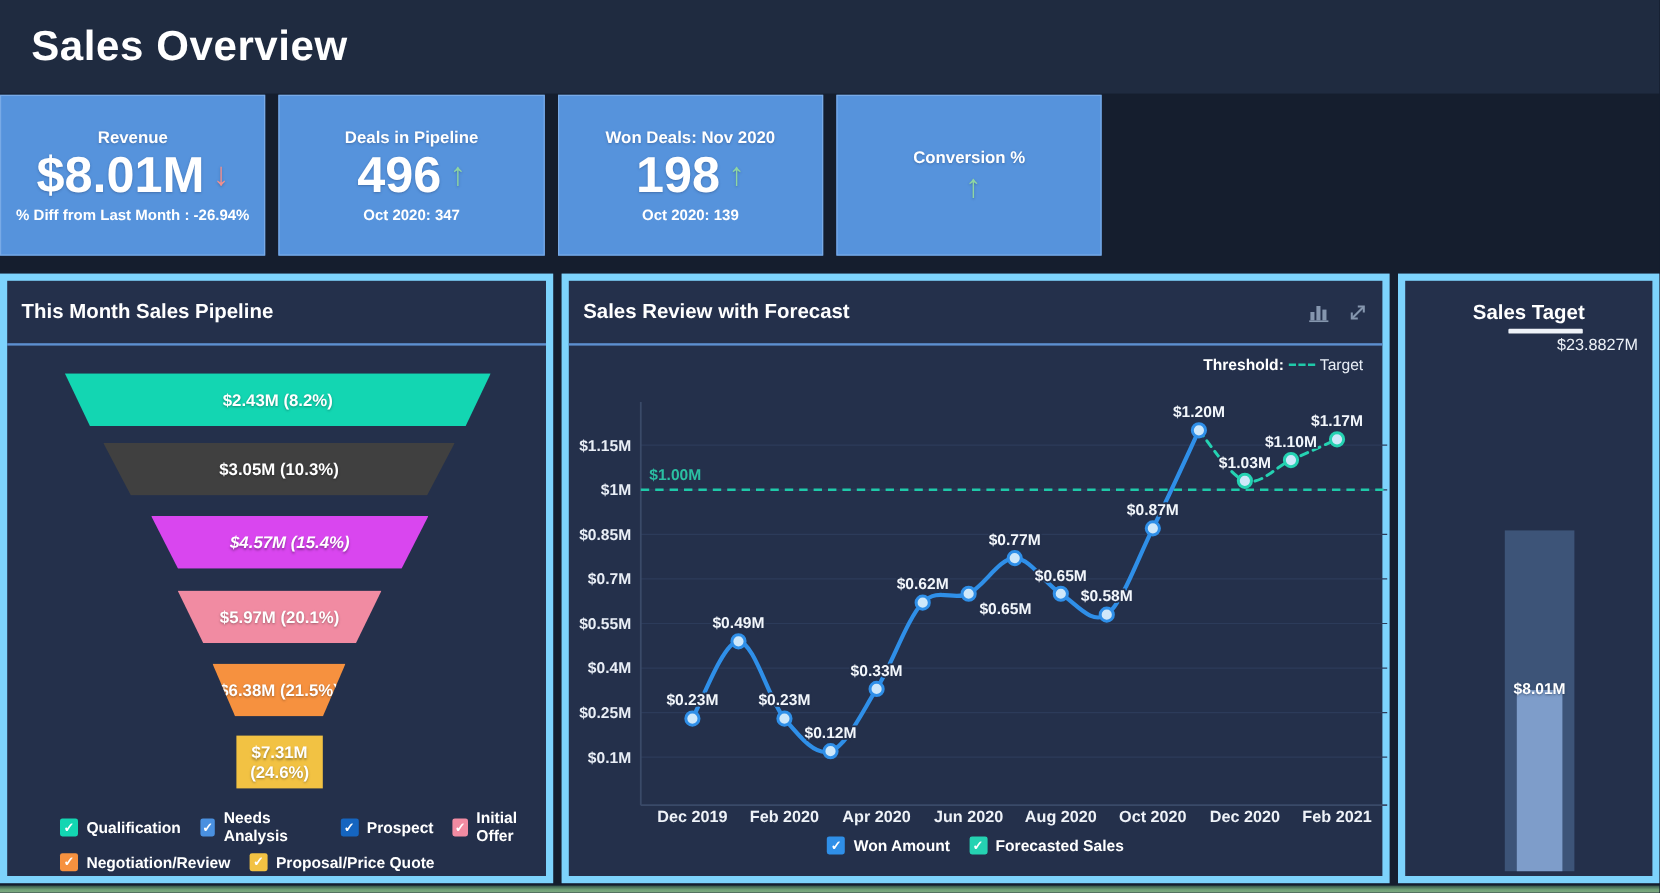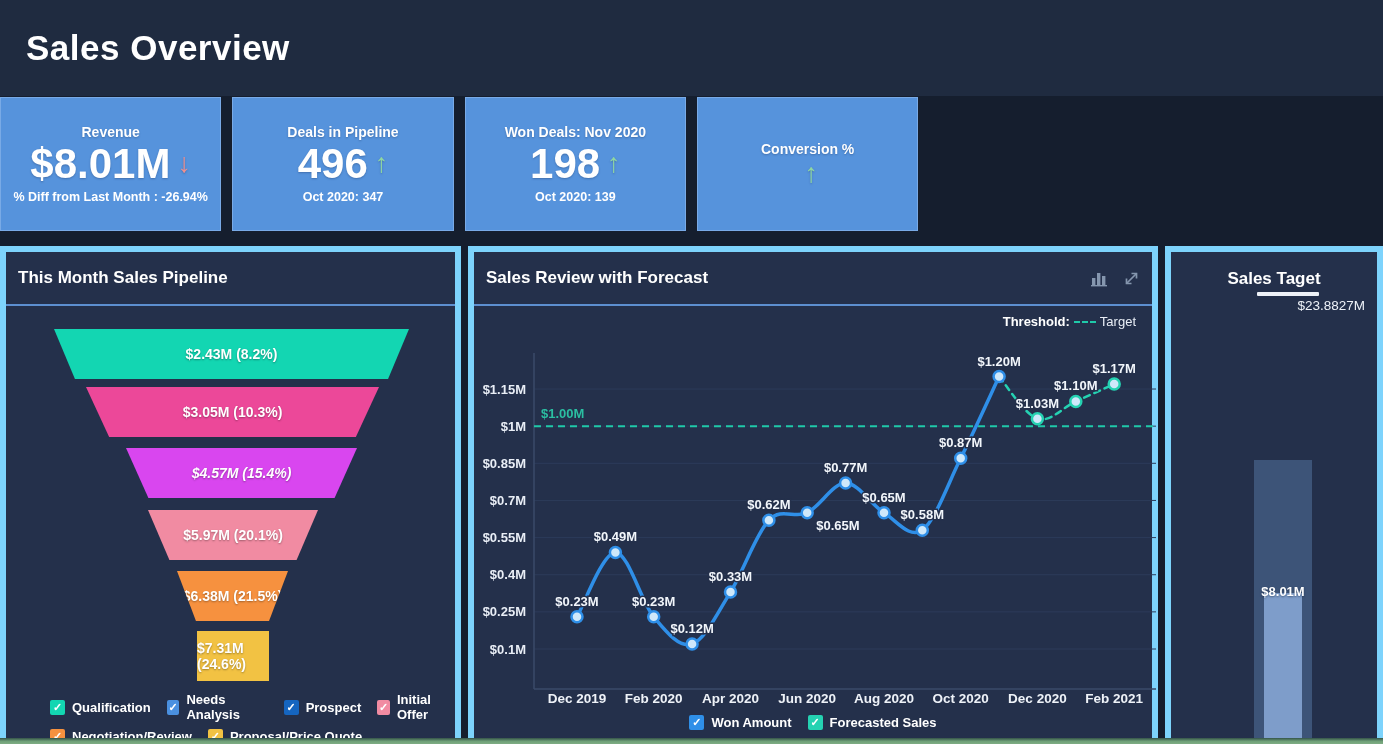--- a/index.html
+++ b/index.html
@@ -1,20 +1,20 @@
 <!DOCTYPE html>
 <html><head>
 <meta charset="utf-8">
 <style>
   * { margin:0; padding:0; box-sizing:border-box; }
   html,body { width:1383px; height:744px; overflow:hidden; }
   body { background:#151e2e; font-family:"Liberation Sans", sans-serif; color:#f2f6fb; position:relative; }
 
   
-  .app-header { height:96px; background:#1f2b40; display:flex; align-items:center; padding:0 26px; }
+  .app-header { height:78px; background:#1f2b40; display:flex; align-items:center; padding:0 26px; }
   .app-title { font-size:35px; font-weight:bold; letter-spacing:0.5px; color:#ffffff; }
 
   
   .kpi-row { display:grid; grid-template-columns:repeat(6,1fr); gap:11px; height:134px; margin-top:1px; }
   .kpi-card { background:#5693dc; border:1px solid #79aae6; display:flex; flex-direction:column;
               align-items:center; justify-content:center; gap:3px; padding:6px 4px; }
   .kpi-title { font-size:14px; font-weight:bold; color:#fff; text-shadow:0 1px 2px rgba(30,50,90,.35); }
   .kpi-value { font-size:42px; font-weight:bold; line-height:1.02; color:#fff; display:flex; align-items:center; text-shadow:0 1px 2px rgba(30,50,90,.35); }
   .kpi-arrow { font-size:27px; font-weight:normal; margin-left:7px; line-height:1; }
   .kpi-sub { font-size:12.5px; font-weight:bold; color:#fff; margin-top:2px; }
@@ -24,21 +24,21 @@
   .panel { background:#24304b; border:6px solid #7dd3fc; position:relative; }
   .panel-funnel { width:461px; }
   .panel-trend  { width:690px; }
   .panel-target { flex:1; }
   .panel-header { height:54px; display:flex; align-items:center; padding:0 12px; border-bottom:2px solid #5d8fd0; }
   .panel-title { font-size:17px; font-weight:bold; color:#fff; }
   .panel-icons { margin-left:auto; display:flex; gap:14px; align-items:center; }
   .panel-icons svg { display:block; }
 
   
-  .funnel-stage { position:absolute; height:50px; display:flex; align-items:center; justify-content:center; cursor:pointer; }
+  .funnel-stage { position:absolute; height:44px; display:flex; align-items:center; justify-content:center; cursor:pointer;text-align:center; }
   .funnel-stage span { font-size:14px; font-weight:bold; color:#fff; text-shadow:0 1px 2px rgba(0,0,0,.35); }
   .funnel-legend { position:absolute; left:44px; top:440px; display:flex; flex-direction:column; gap:7px; }
   .legend-row { display:flex; gap:16px; }
   .legend-item { display:flex; align-items:center; gap:7px; cursor:pointer; }
   .legend-check { width:15px; height:15px; border-radius:2px; color:#fff; font-size:11px; font-weight:bold;
                   display:flex; align-items:center; justify-content:center; }
   .legend-label { font-size:13px; font-weight:bold; color:#fff; }
 
   
   .threshold-row { position:absolute; top:62px; right:16px; display:flex; align-items:center; gap:4px; z-index:2; }
@@ -103,21 +103,21 @@
 <div class="panels">
 
   <div class="panel panel-funnel">
     <div class="panel-header">
       <div class="panel-title">This Month Sales Pipeline</div>
     </div>
     <div>
         <div class="funnel-stage" style="top: 77px; left: 48px; width: 355px; background: rgb(19, 214, 178); clip-path: polygon(0px 0px, 100% 0px, 94.1% 100%, 5.9% 100%);">
           <span>$2.43M (8.2%)</span>
         </div>
-        <div class="funnel-stage" style="top: 135px; left: 80px; width: 293px; background: #ec4899; clip-path: polygon(0px 0px, 100% 0px, 92.1% 100%, 7.9% 100%);">
+        <div class="funnel-stage" style="top: 135px; left: 80px; width: 293px; background: #404040; clip-path: polygon(0px 0px, 100% 0px, 92.1% 100%, 7.9% 100%);">
           <span>$3.05M (10.3%)</span>
         </div>
         <div class="funnel-stage" style="top: 196px; left: 120px; width: 231px; background: #d946ef; clip-path: polygon(0px 0px, 100% 0px, 90.3% 100%, 9.7% 100%); font-style: italic;">
           <span>$4.57M (15.4%)</span>
         </div>
         <div class="funnel-stage" style="top: 258px; left: 142px; width: 170px; background: rgb(241, 139, 162); clip-path: polygon(0px 0px, 100% 0px, 87.4% 100%, 12.6% 100%);">
           <span>$5.97M (20.1%)</span>
         </div>
         <div class="funnel-stage" style="top: 319px; left: 171px; width: 111px; background: rgb(246, 145, 63); clip-path: polygon(0px 0px, 100% 0px, 82.9% 100%, 17.1% 100%);">
           <span>$6.38M (21.5%)</span>

